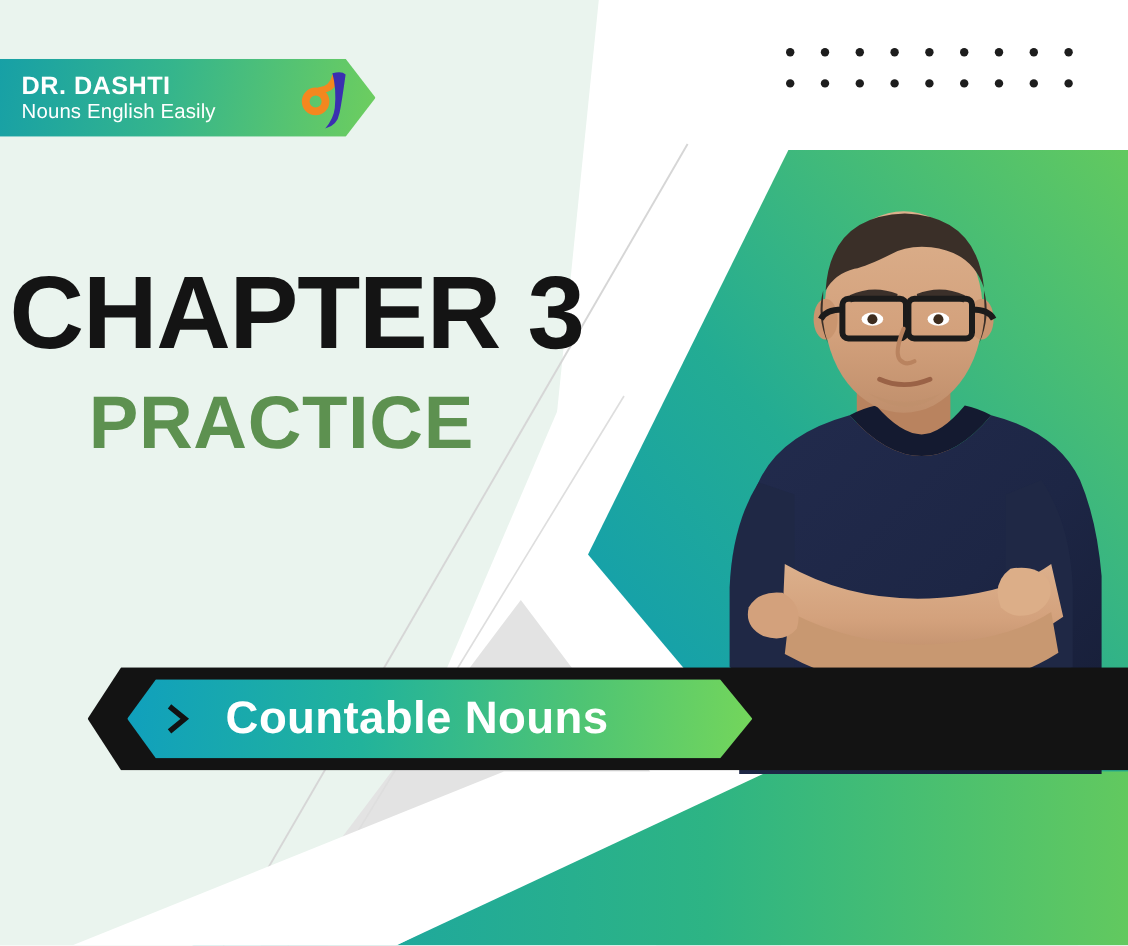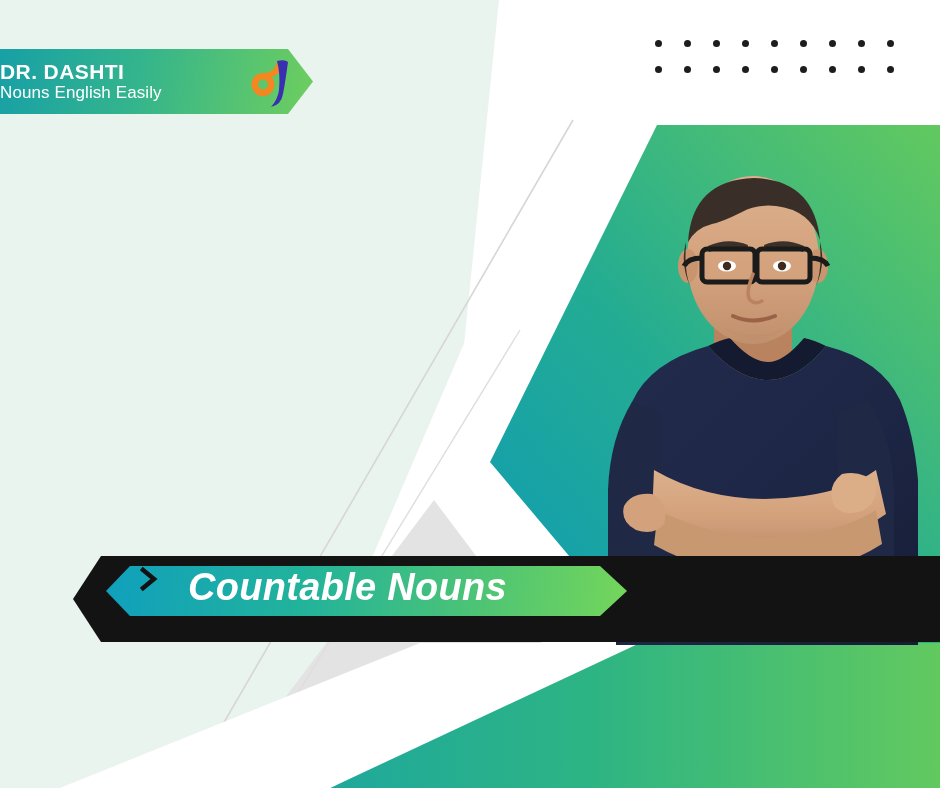--- a/index.html
+++ b/index.html
@@ -34,20 +34,21 @@
     left: 0;
     top: 49px;
     width: 313px;
     height: 65px;
     background: linear-gradient(100deg, #17a0a6 0%, #35b58c 45%, #6ece5e 100%);
     -webkit-clip-path: polygon(0 0, 288px 0, 313px 50%, 288px 100%, 0 100%);
     clip-path: polygon(0 0, 288px 0, 313px 50%, 288px 100%, 0 100%);
     display: flex;
     align-items: center;
     box-sizing: border-box;
+    padding-left: 18px;
   }
   .brand-text {
     display: flex;
     flex-direction: column;
     justify-content: center;
     line-height: 1.08;
     flex: 1;
   }
   .brand-name {
     color: #ffffff;
@@ -121,26 +122,26 @@
     height: 86px;
     background: #131313;
     -webkit-clip-path: polygon(28px 0, 100% 0, 100% 100%, 28px 100%, 0 50%);
     clip-path: polygon(28px 0, 100% 0, 100% 100%, 28px 100%, 0 50%);
   }
   .topic-bar-inner {
     position: absolute;
     left: 106px;
     top: 566px;
     width: 521px;
-    height: 50px;
+    height: 66px;
     background: linear-gradient(95deg, #10a0bd 0%, #22b39b 38%, #4ec474 72%, #74d65b 100%);
     -webkit-clip-path: polygon(24px 0, 494px 0, 521px 50%, 494px 100%, 24px 100%, 0 50%);
     clip-path: polygon(24px 0, 494px 0, 521px 50%, 494px 100%, 24px 100%, 0 50%);
     display: flex;
-    font-style: italic;
+    align-items: center;
   }
   .topic-chevron {
     flex: none;
     width: 22px;
     height: 26px;
     margin-left: 32px;
     margin-right: 28px;
   }
   .topic-label {
     color: #ffffff;
@@ -308,20 +309,24 @@
       </g>
 
       <path d="M157 124 q-8 20 -3 26 q5 5 12 1" fill="none" stroke="#b9835f" stroke-width="3.5" stroke-linecap="round"></path>
 
       <path d="M137 166 q20 9 42 0" fill="none" stroke="#9a6246" stroke-width="4" stroke-linecap="round"></path>
 
       <path d="M128 178 q30 14 60 0 q-28 22 -60 0 z" fill="#c08f6c" opacity="0.55"></path>
     </g>
   </svg>
 
+  <div class="heading-block">
+    <h1 class="chapter-title">CHAPTER 3</h1>
+    <h2 class="practice-title">PRACTICE</h2>
+  </div>
 
   <div class="topic-bar-black"></div>
   <div class="topic-bar-inner">
     <svg class="topic-chevron" viewBox="0 0 22 26" width="22" height="26">
       <polyline points="5,4 16,13 5,22" fill="none" stroke="#121212" stroke-width="4.5" stroke-linecap="square" stroke-linejoin="miter"></polyline>
     </svg>
     <span class="topic-label">Countable Nouns</span>
   </div>
 
 </div>

